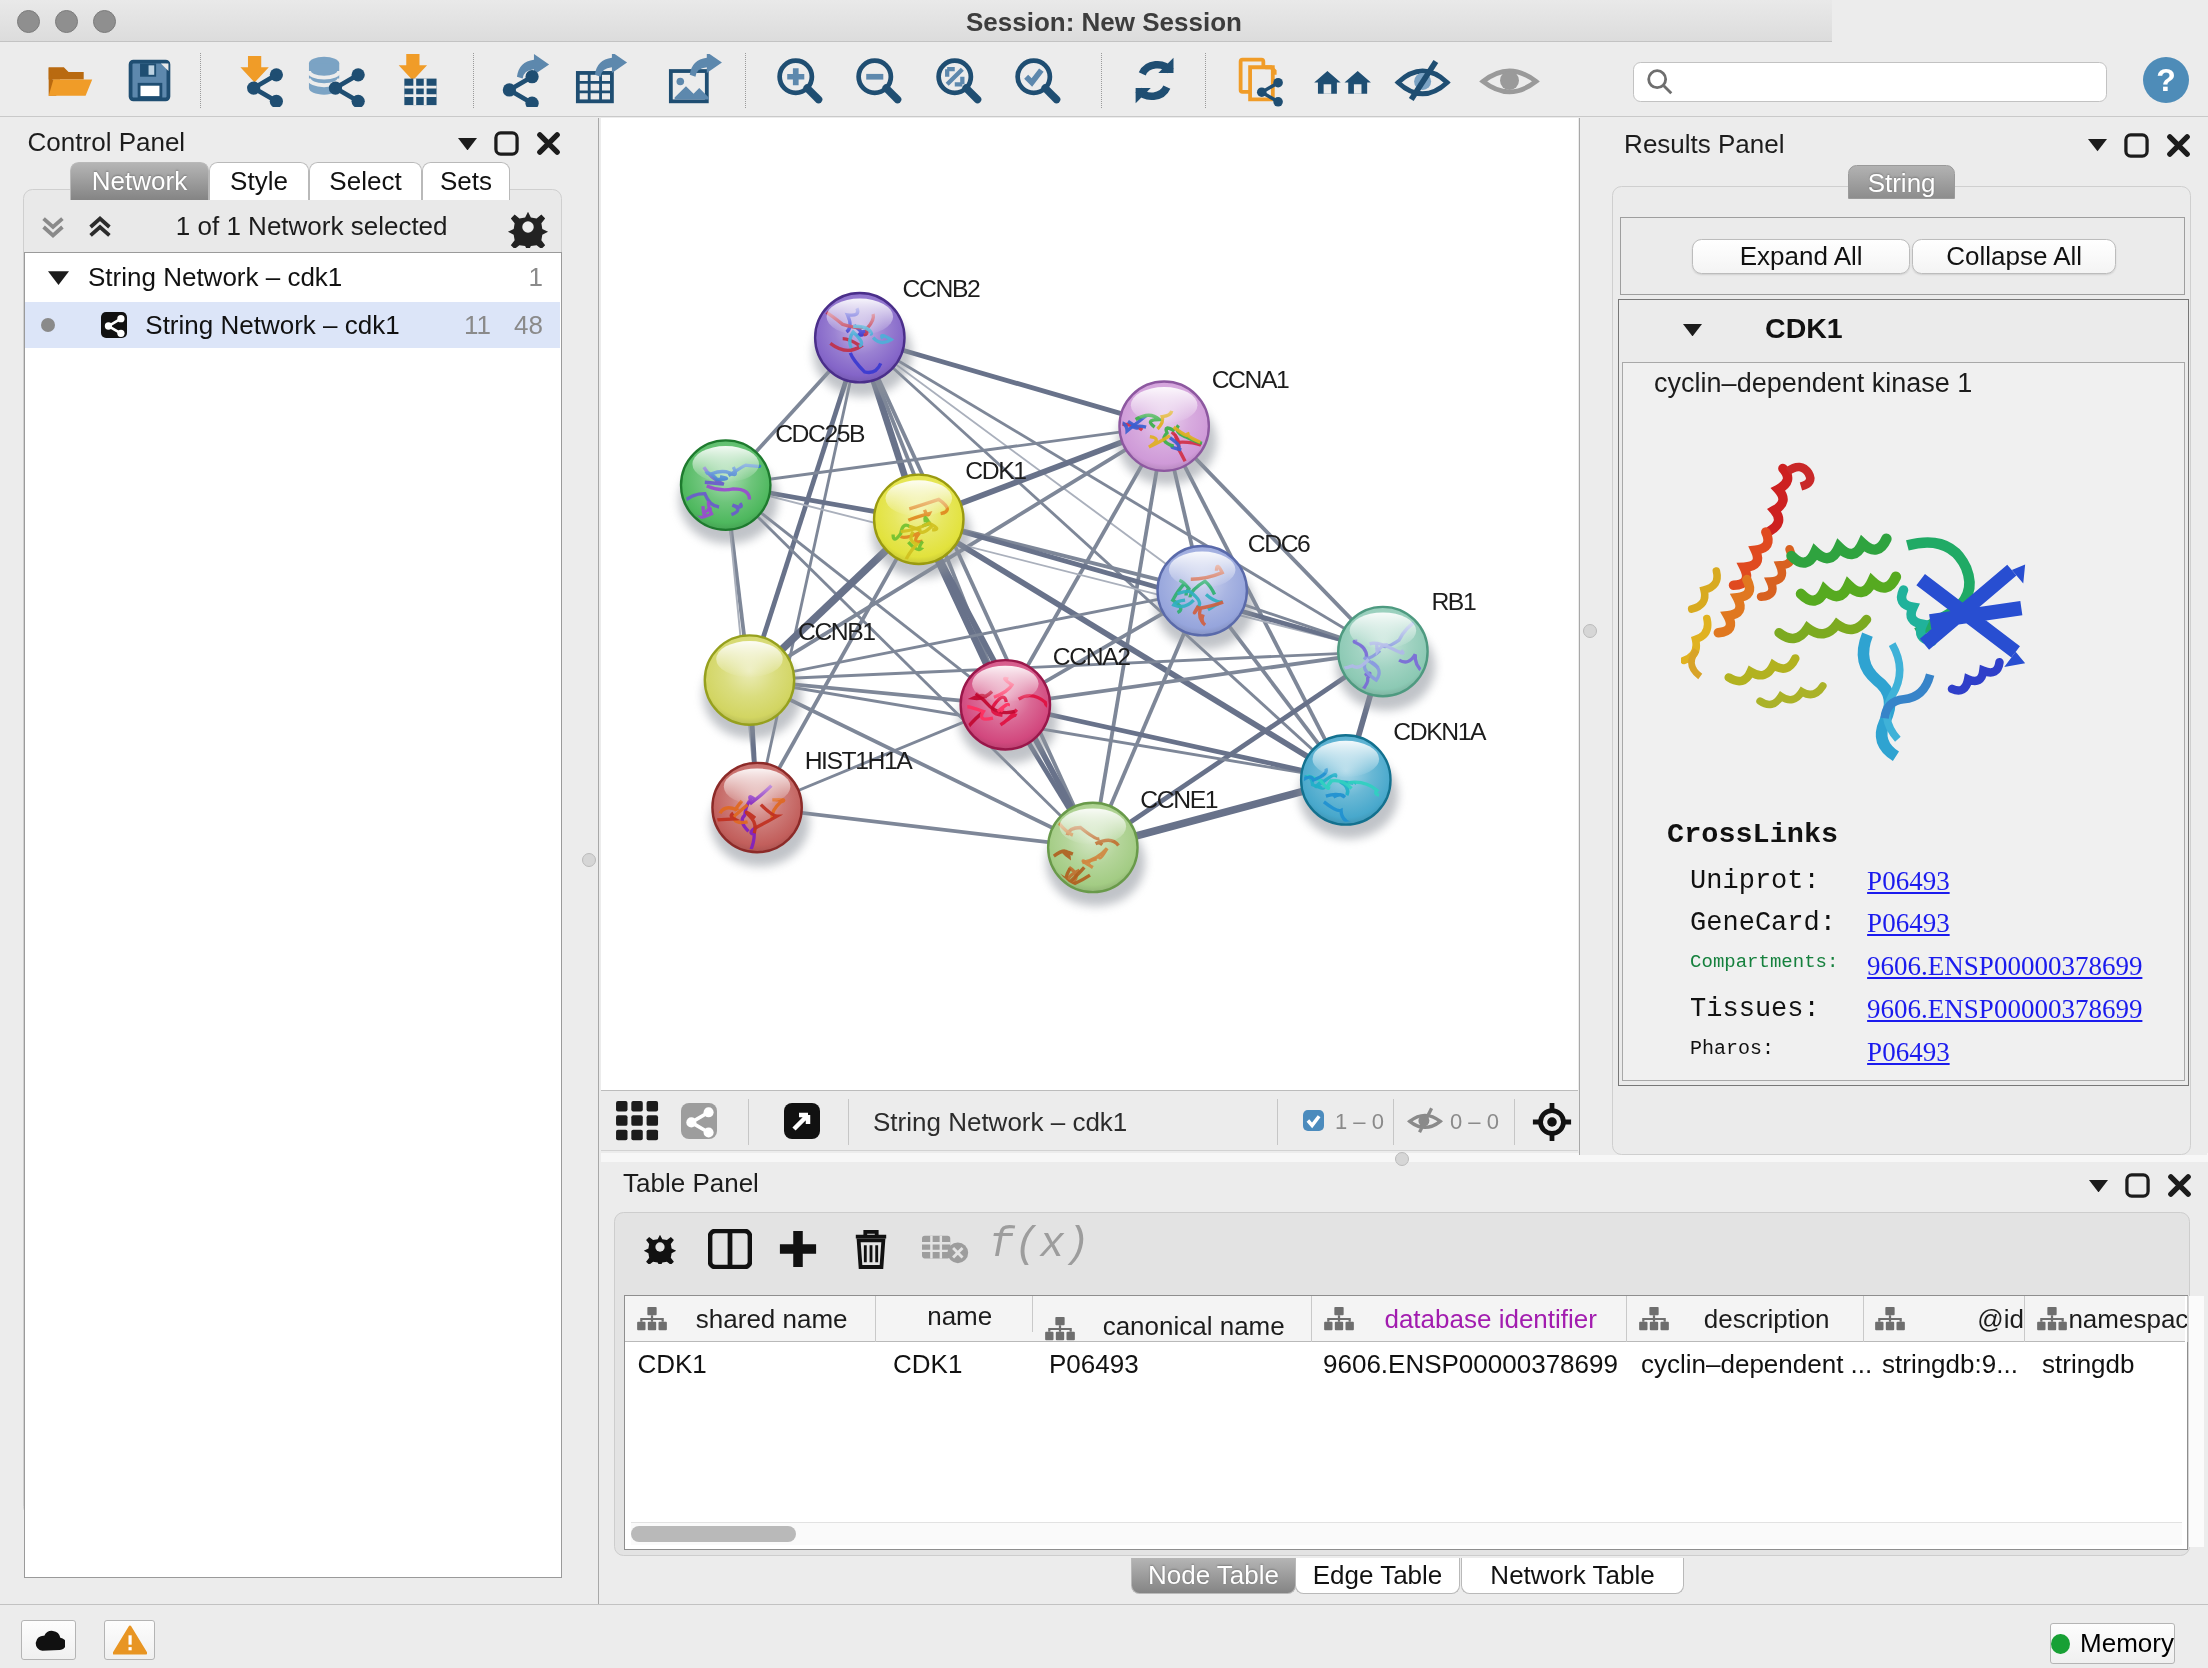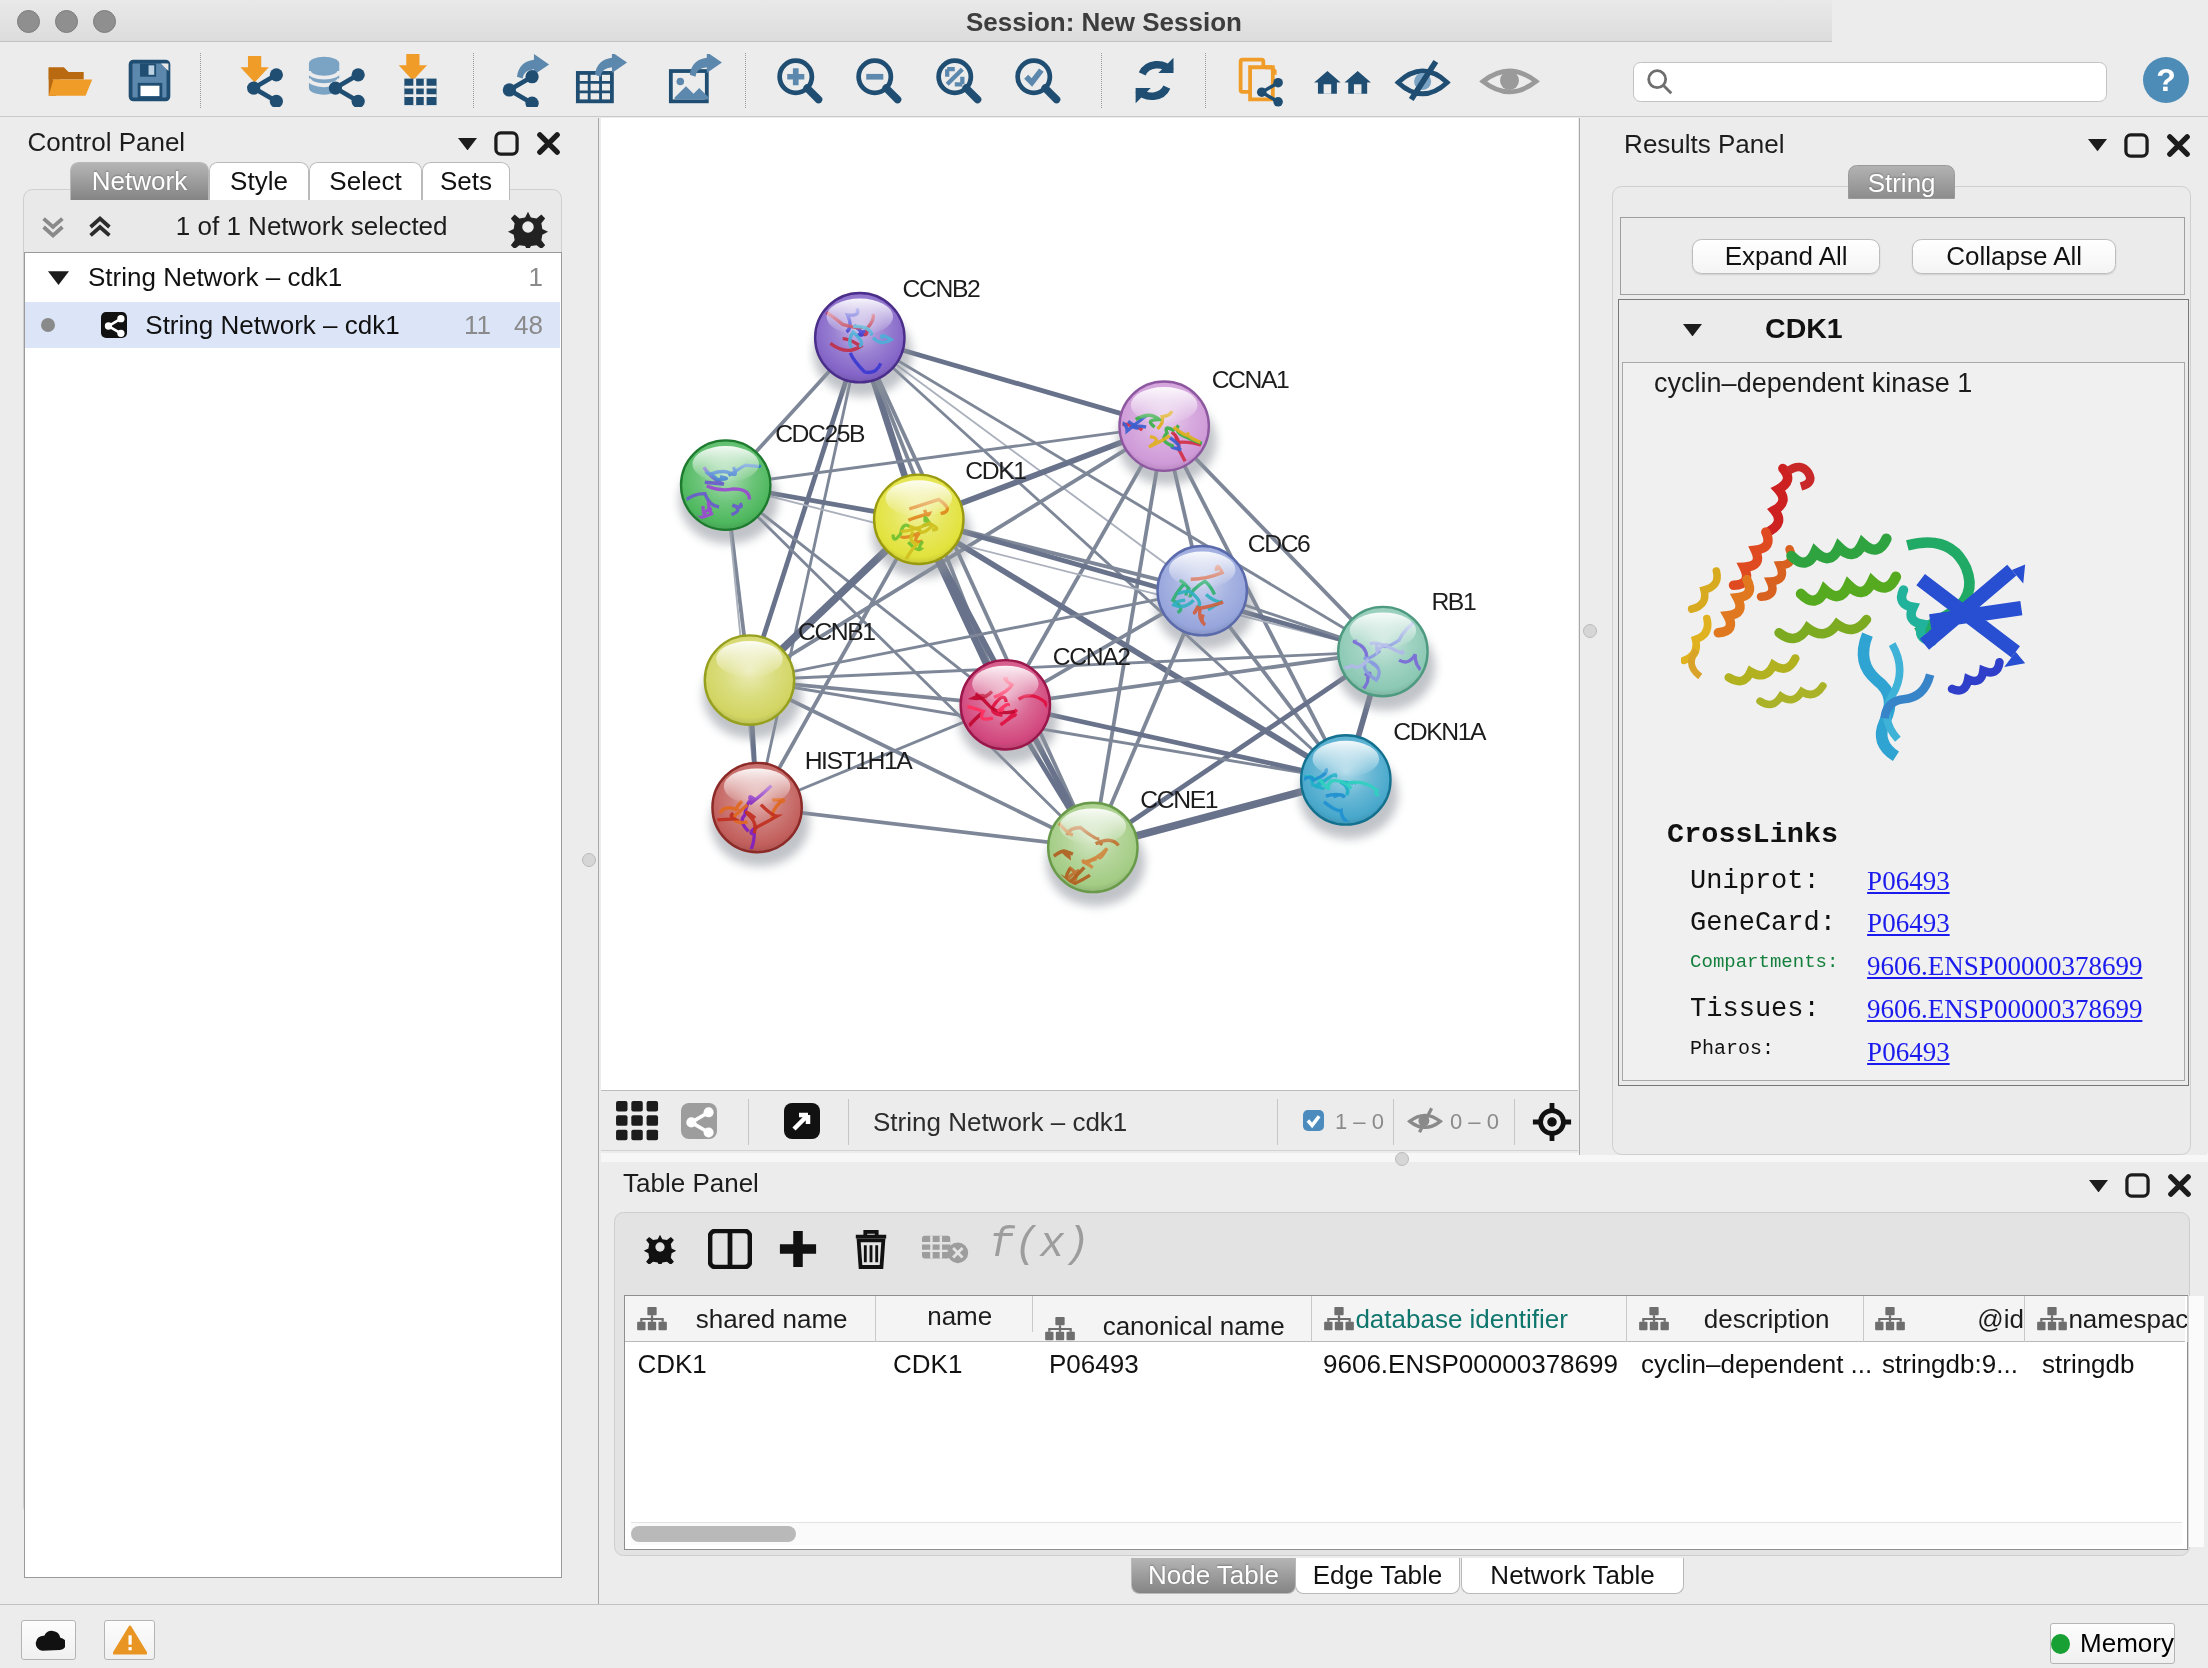--- a/index.html
+++ b/index.html
@@ -636,21 +636,21 @@
       <svg width="25" height="25" viewBox="0 0 26 26">
         <rect x="2" y="2" width="22" height="22" rx="5" fill="none" stroke="#1c1c1c" stroke-width="3.4"></rect>
       </svg>
       <svg width="25" height="25" viewBox="0 0 26 26">
         <path d="M4 4 L22 22 M22 4 L4 22" stroke="#1c1c1c" stroke-width="5.6" stroke-linecap="round"></path>
       </svg>
     </div>
 <div style="position:absolute;left:268px;top:47px;width:107px;height:34px;background:linear-gradient(#b2b2b2,#8d8d8d);border:1px solid #9a9a9a;border-radius:8.6px 8.6px 0 0;color:#fff;font-size:26px;text-align:center;line-height:34px;text-shadow:0 -1px 1.9px rgba(0,0,0,.25);z-index:3">String</div>
 <div style="position:absolute;left:32px;top:68px;width:579px;height:969px;background:#ebebeb;border:1px solid #cfcfcf;border-radius:9.5px"></div>
 <div style="position:absolute;left:40px;top:99px;width:565px;height:78px;border:1.9px solid #9e9e9e;background:#ebebeb"></div>
-<div class="btn" style="position:absolute;left:112px;top:121px;width:188px;height:35px">Expand All</div>
+<div class="btn" style="position:absolute;left:112px;top:121px;width:218px;height:35px">Expand All</div>
 <div class="btn" style="position:absolute;left:332px;top:121px;width:204px;height:35px">Collapse All</div>
 <div style="position:absolute;left:38px;top:181px;width:571px;height:787px;border:1.9px solid #777;background:#ebebeb"></div>
 <div style="position:absolute;left:103px;top:204px"><svg width="19" height="12.4" viewBox="0 0 20 13">
         <path d="M0 0 h20 l-10 13 z" fill="#1c1c1c"></path>
       </svg></div>
 <div style="position:absolute;left:185px;top:194px;width:285px;font-size:28.5px;font-weight:700;color:#111">CDK1</div>
 <div style="position:absolute;left:42px;top:244px;width:563px;height:719px;border:1px solid #a8a8a8;background:#f0f0f0"></div>
 <div style="position:absolute;left:74px;top:250px;font-size:27px;color:#1c1c1c">cyclin–dependent kinase 1</div>
 <div style="position:absolute;left:101px;top:340px"><svg width="371" height="304" viewBox="0 0 390 320">
         <g opacity="0.96">
@@ -770,21 +770,21 @@
           <svg width="32" height="26" viewBox="0 0 34 28">
             <g fill="#6e6e6e">
 <rect x="12" y="1" width="10" height="9" rx="1"></rect>
               <rect x="1" y="17" width="9" height="9" rx="1"></rect>
               <rect x="12.5" y="17" width="9" height="9" rx="1"></rect>
               <rect x="24" y="17" width="9" height="9" rx="1"></rect>
 </g>
             <path d="M17 10 v4 M5.5 17 v-3 h23 v3 M17 13 v4" stroke="#6e6e6e" stroke-width="2.4" fill="none"></path>
           </svg>
         </span>
-        <span style="flex:1;text-align:left;font-size:26px;color:#0f766e">database identifier</span>
+        <span style="flex:1;text-align:center;font-size:26px;color:#a21caf">database identifier</span>
       </div>
       <div style="position:absolute;left:1002px;top:0;width:237px;height:46px;display:flex;align-items:center;border-right:1px solid #c9c9c9;overflow:hidden">
         <span style="margin-left:11.4px;display:flex">
           <svg width="32" height="26" viewBox="0 0 34 28">
             <g fill="#6e6e6e">
 <rect x="12" y="1" width="10" height="9" rx="1"></rect>
               <rect x="1" y="17" width="9" height="9" rx="1"></rect>
               <rect x="12.5" y="17" width="9" height="9" rx="1"></rect>
               <rect x="24" y="17" width="9" height="9" rx="1"></rect>
 </g>

